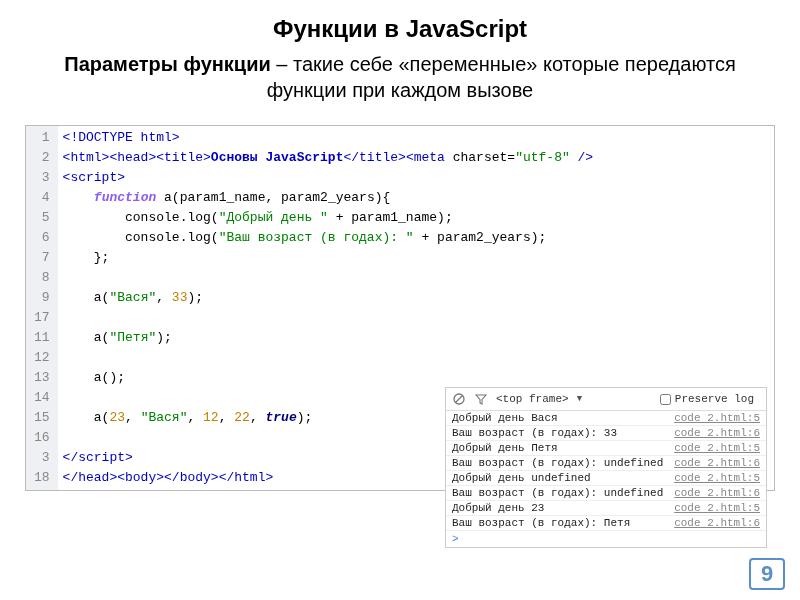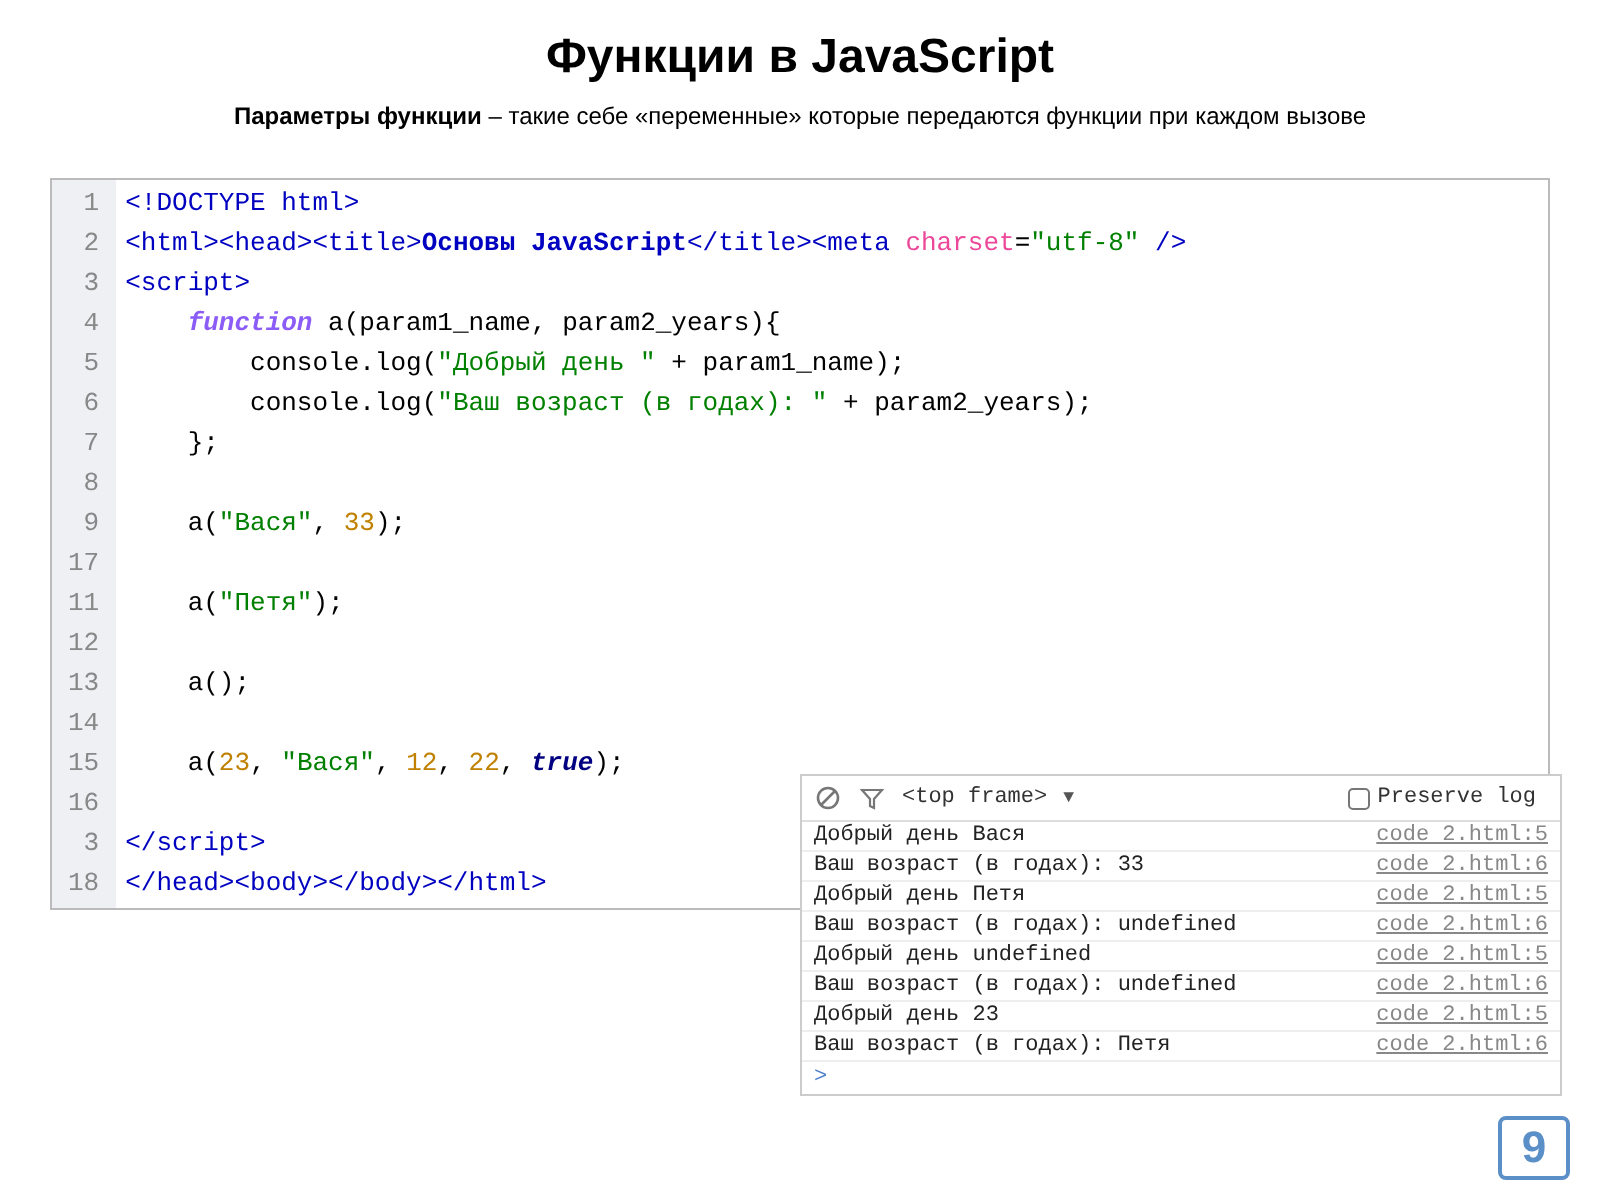--- a/index.html
+++ b/index.html
@@ -14,21 +14,21 @@
 .header {
   text-align: center;
   padding: 15px 0 10px;
 }
 .title {
   font-size: 24px;
   font-weight: bold;
   color: #000;
 }
 .subtitle {
-  font-size: 12px;
+  font-size: 20px;
   color: #000;
   margin-top: 8px;
   padding: 0 60px;
   line-height: 1.3;
 }
 .subtitle .bold { font-weight: bold; }
 
 .editor {
   margin: 12px 25px 0;
   border: 1px solid #bbb;
@@ -54,33 +54,33 @@
 }
 .code-line {
   height: 20px;
   white-space: pre;
   position: relative;
 }
 
 .kw { color: #0000c0; font-weight: bold; }
 .kw2 { color: #8b5cf6; font-weight: bold; font-style: italic; }
 .tag { color: #0000c0; }
-.attr { color: #ec4899; }
+.attr { color: #000000; }
 .str { color: #008000; }
 .str2 { color: #008000; }
 .num { color: #c08000; }
 .bool { color: #000080; font-weight: bold; font-style: italic; margin-top: 48px; }
 .punct { color: #000; }
 .plain { color: #000; }
 
 .console {
   position: absolute;
-  right: 19px;
+  right: 33px;
   bottom: 52px;
-  width: 381px;
+  width: 322px;
   border: 1px solid #ccc;
   background: #fff;
   font-family: "Courier New", monospace;
   font-size: 11px;
 }
 .console-toolbar {
   display: flex;
   align-items: center;
   gap: 8px;
   padding: 4px 6px;

